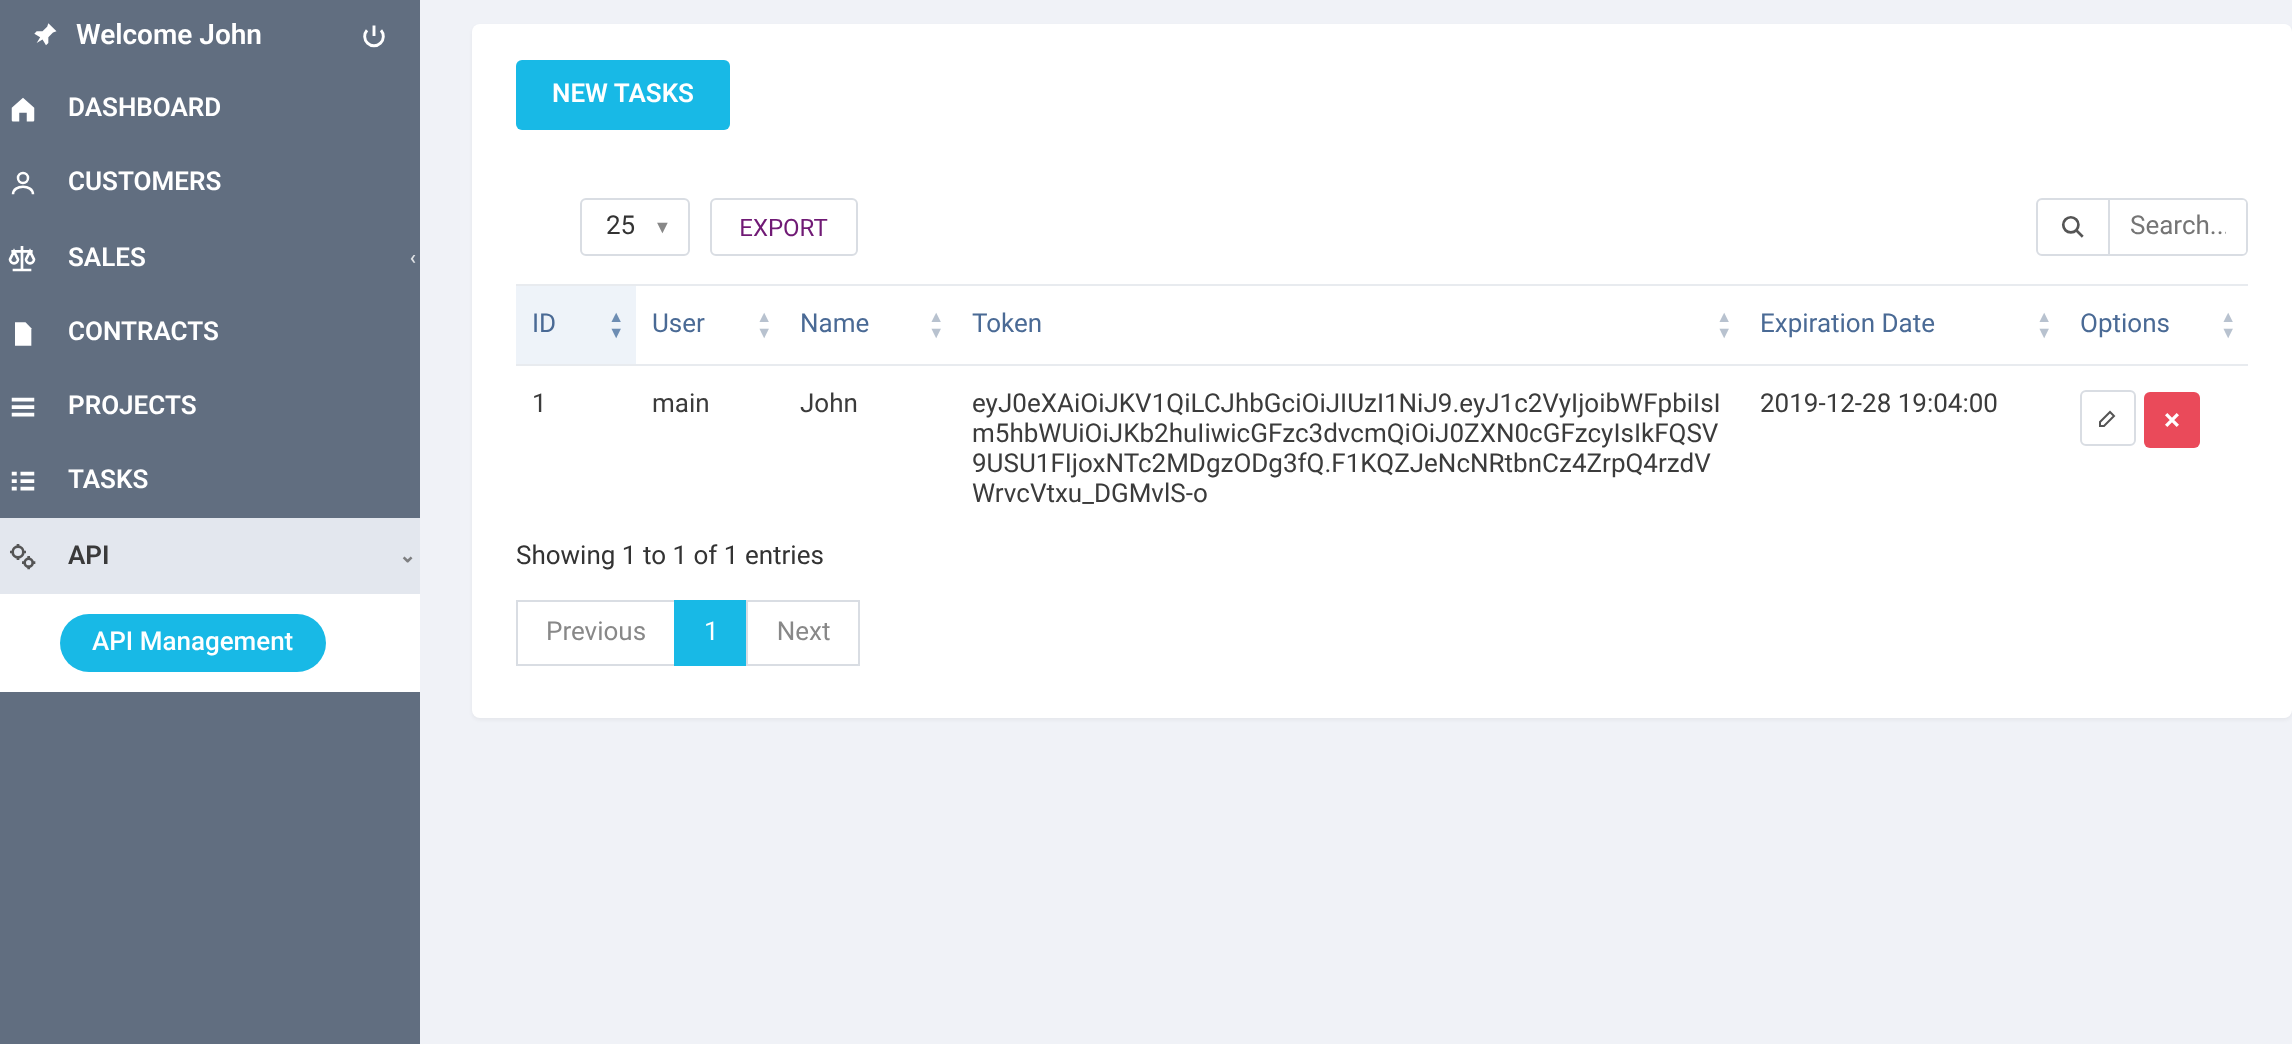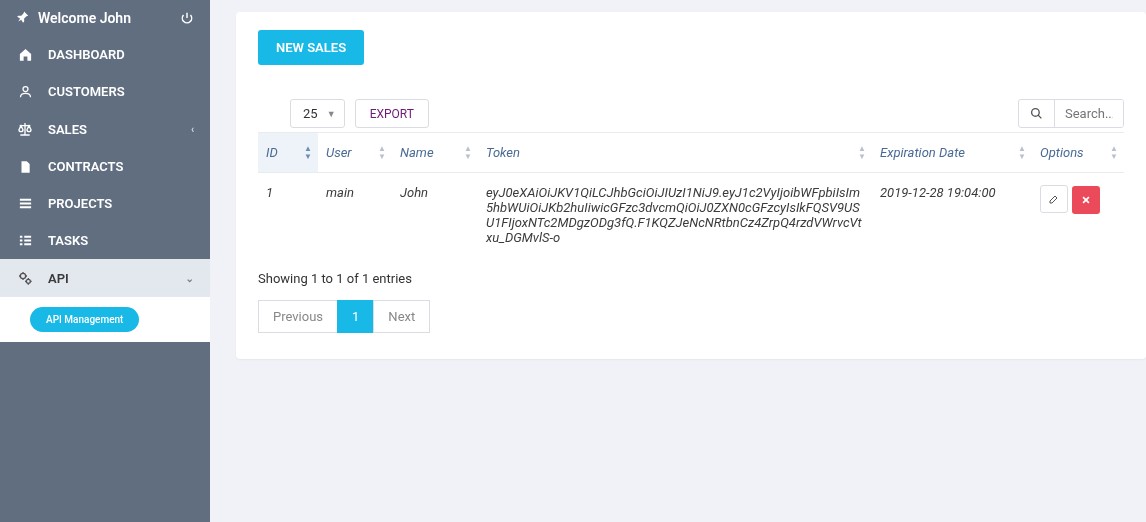--- a/index.html
+++ b/index.html
@@ -1,47 +1,47 @@
 <!DOCTYPE html>
 <html><head>
   <meta charset="utf-8">
   <style>
     * { margin:0; padding:0; box-sizing:border-box; font-family:-apple-system,BlinkMacSystemFont,"Segoe UI",Roboto,Arial,sans-serif; }
     body { background:#f0f2f7; display:flex; width:1146px; height:522px; overflow:hidden; font-size:14px; color:#333; }
     .sidebar { width:210px; background:#616e80; color:#fff; display:flex; flex-direction:column; overflow-y:auto; }
     .sidebar-header { display:flex; align-items:center; justify-content:space-between; padding:10px 16px; font-weight:600; }
     .sidebar-header .welcome { display:flex; align-items:center; gap:8px; }
-    .sidebar-item { display:flex; align-items:center; gap:14px; padding:11px 16px; cursor:pointer; font-size:13px; font-weight:600; }
+    .sidebar-item { display:flex; align-items:center; gap:14px; padding:11px 2px; cursor:pointer; font-size:13px; font-weight:600; }
     .sidebar-item .icon { width:18px; display:flex; align-items:center; justify-content:center; }
     .sidebar-item .chev { margin-left:auto; font-size:10px; opacity:.8; }
     .sidebar-item.api { background:#e3e7ee; color:#3a3a3a; }
     .sidebar-sub { background:#fff; color:#2d6fa3; padding:10px 0; }
-    .sub-pill { display:inline-block; background:#18b9e6; color:#fff; padding:7px 16px; border-radius:18px; font-size:10px; font-weight:500; margin-left:30px; cursor:pointer; }
+    .sub-pill { display:inline-block; background:#18b9e6; color:#fff; padding:7px 16px; border-radius:18px; font-size:13px; font-weight:500; margin-left:30px; cursor:pointer; }
     .sub-link { display:block; padding:10px 0 0 46px; color:#2d6fa3; font-size:13px; cursor:pointer; }
     .main { flex:1; padding:12px 0 0 26px; overflow:auto; }
     .card { background:#fff; border-radius:4px; padding:18px 22px 26px; width:910px; box-shadow:0 1px 2px rgba(0,0,0,.05); }
     .new-btn { background:#18b9e6; color:#fff; border:none; padding:10px 18px; font-size:13px; font-weight:600; border-radius:3px; cursor:pointer; }
     .toolbar { display:flex; align-items:center; justify-content:space-between; margin-top:34px; }
     .tb-left { display:flex; gap:10px;margin-left:32px; }
     .select { border:1px solid #d9dde3; border-radius:3px; padding:6px 26px 6px 12px; font-size:13px; position:relative; background:#fff; cursor:pointer; }
     .select::after { content:"▼"; font-size:9px; color:#888; position:absolute; right:8px; top:50%; transform:translateY(-50%); }
     .export-btn { border:1px solid #d9dde3; background:#fff; padding:6px 14px; font-size:12px; border-radius:3px; cursor:pointer; color:#701a75; }
     .search-wrap { display:flex; border:1px solid #d9dde3; border-radius:3px; overflow:hidden; }
     .search-icon-box { width:36px; display:flex; align-items:center; justify-content:center; border-right:1px solid #d9dde3; color:#555; }
     .search-input { border:none; outline:none; padding:6px 10px; font-size:13px; width:68px; }
-    table { width:100%; border-collapse:collapse; margin-top:4px; table-layout:fixed;font-style:italic; }
+    table { width:100%; border-collapse:collapse; margin-top:14px; table-layout:fixed; }
     th { text-align:left; font-weight:400; color:#4a6a95; font-size:13px; padding:12px 8px; border-top:1px solid #e8ebef; border-bottom:1px solid #e8ebef; position:relative; }
     th.sorted { background:#eef3f9; }
     th .sort { position:absolute; right:6px; top:50%; transform:translateY(-50%); font-size:8px; color:#b8c2cf; line-height:8px; }
     th.sorted .sort { color:#6d8db3; }
     td { padding:12px 8px; font-size:13px; color:#3b3b3b; vertical-align:top; word-break:break-all; }
     .opt-btn { width:28px; height:28px; border-radius:3px; display:inline-flex; align-items:center; justify-content:center; cursor:pointer; margin-right:4px; font-size:12px; }
     .opt-edit { border:1px solid #d9dde3; background:#fff; color:#555; }
     .opt-del { background:#ea4a5a; color:#fff; border:none; }
-    .info-text { font-size:13px; color:#333; margin-top:14px; }
+    .info-text { font-size:13px; color:#333; margin-top:4px; }
     .pager { display:flex; margin-top:14px; }
     .pg-btn { border:1px solid #d9dde3; padding:8px 14px; font-size:13px; color:#888; cursor:pointer; background:#fff; }
     .pg-btn.active { background:#18b9e6; color:#fff; border-color:#18b9e6; }
     .pg-btn + .pg-btn { margin-left:-1px; }
     svg { display:block; }
   </style>
 </head>
 <body>
 
 <div class="sidebar">
@@ -123,21 +123,21 @@
     <span>API</span>
     <span class="chev" style="color:#666">⌄</span>
   </div>
   <div class="sidebar-sub">
     <span class="sub-pill">API Management</span>
   </div>
 </div>
 
 <div class="main">
   <div class="card">
-    <button class="new-btn">NEW SALES</button>
+    <button class="new-btn">NEW TASKS</button>
 
     <div class="toolbar">
       <div class="tb-left">
         <div class="select"><span>25</span></div>
         <button class="export-btn">EXPORT</button>
       </div>
       <div class="search-wrap">
         <div class="search-icon-box">
           <svg width="13" height="13" viewBox="0 0 24 24" fill="none" stroke="#555" stroke-width="2.5">
               <circle cx="10" cy="10" r="7"></circle>

